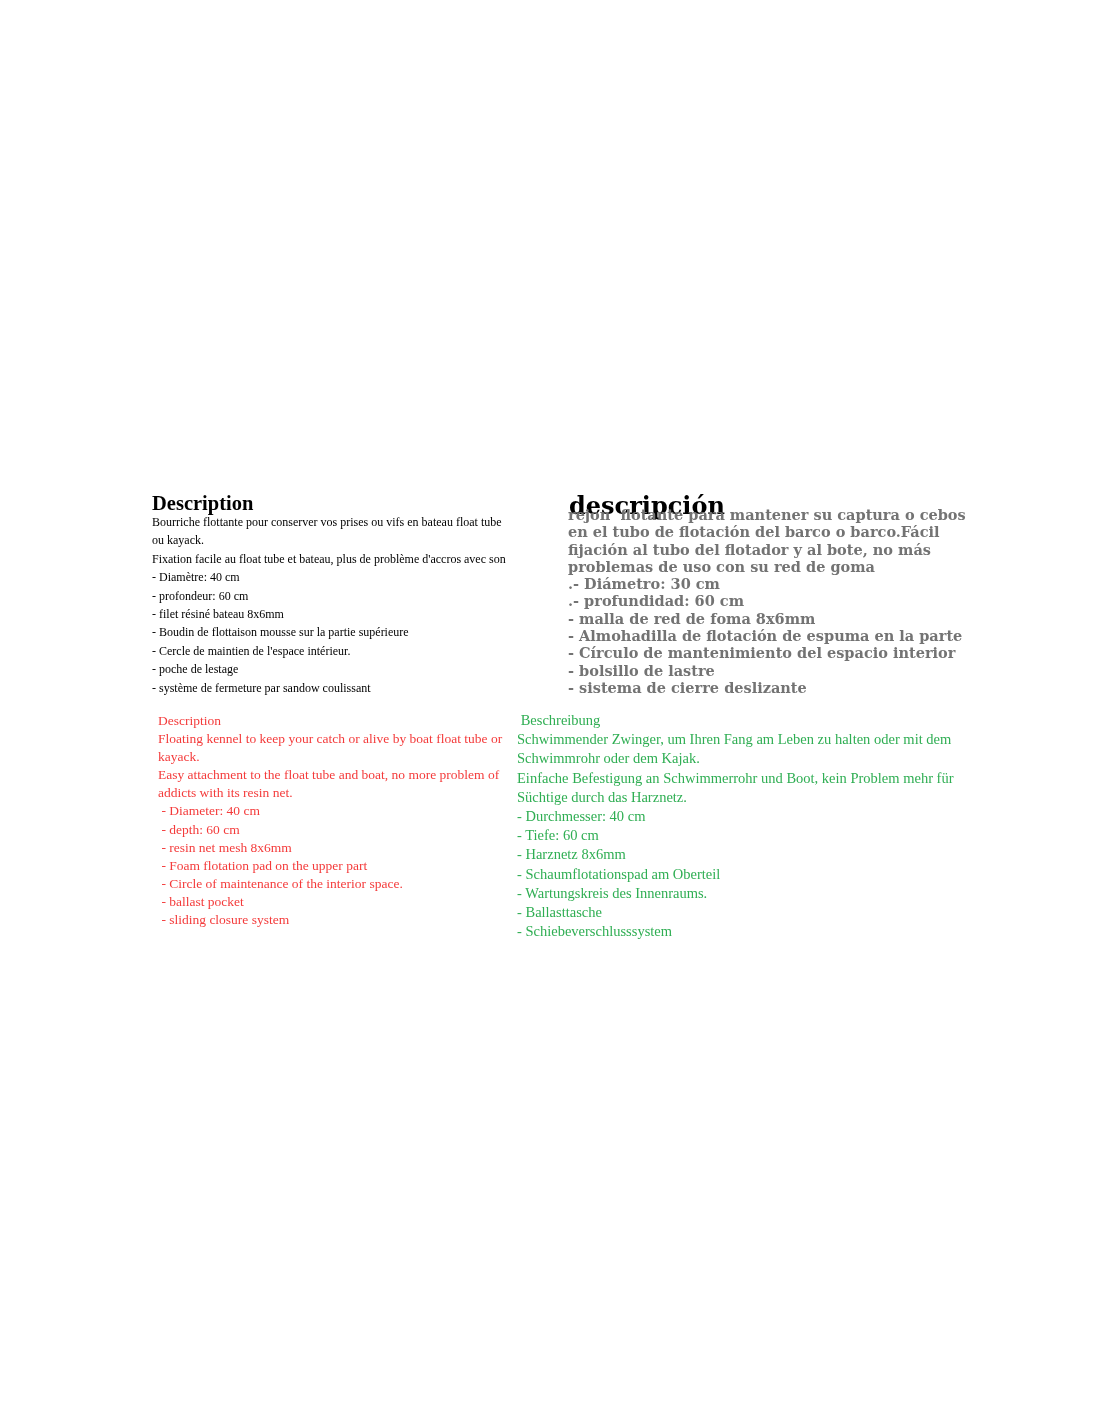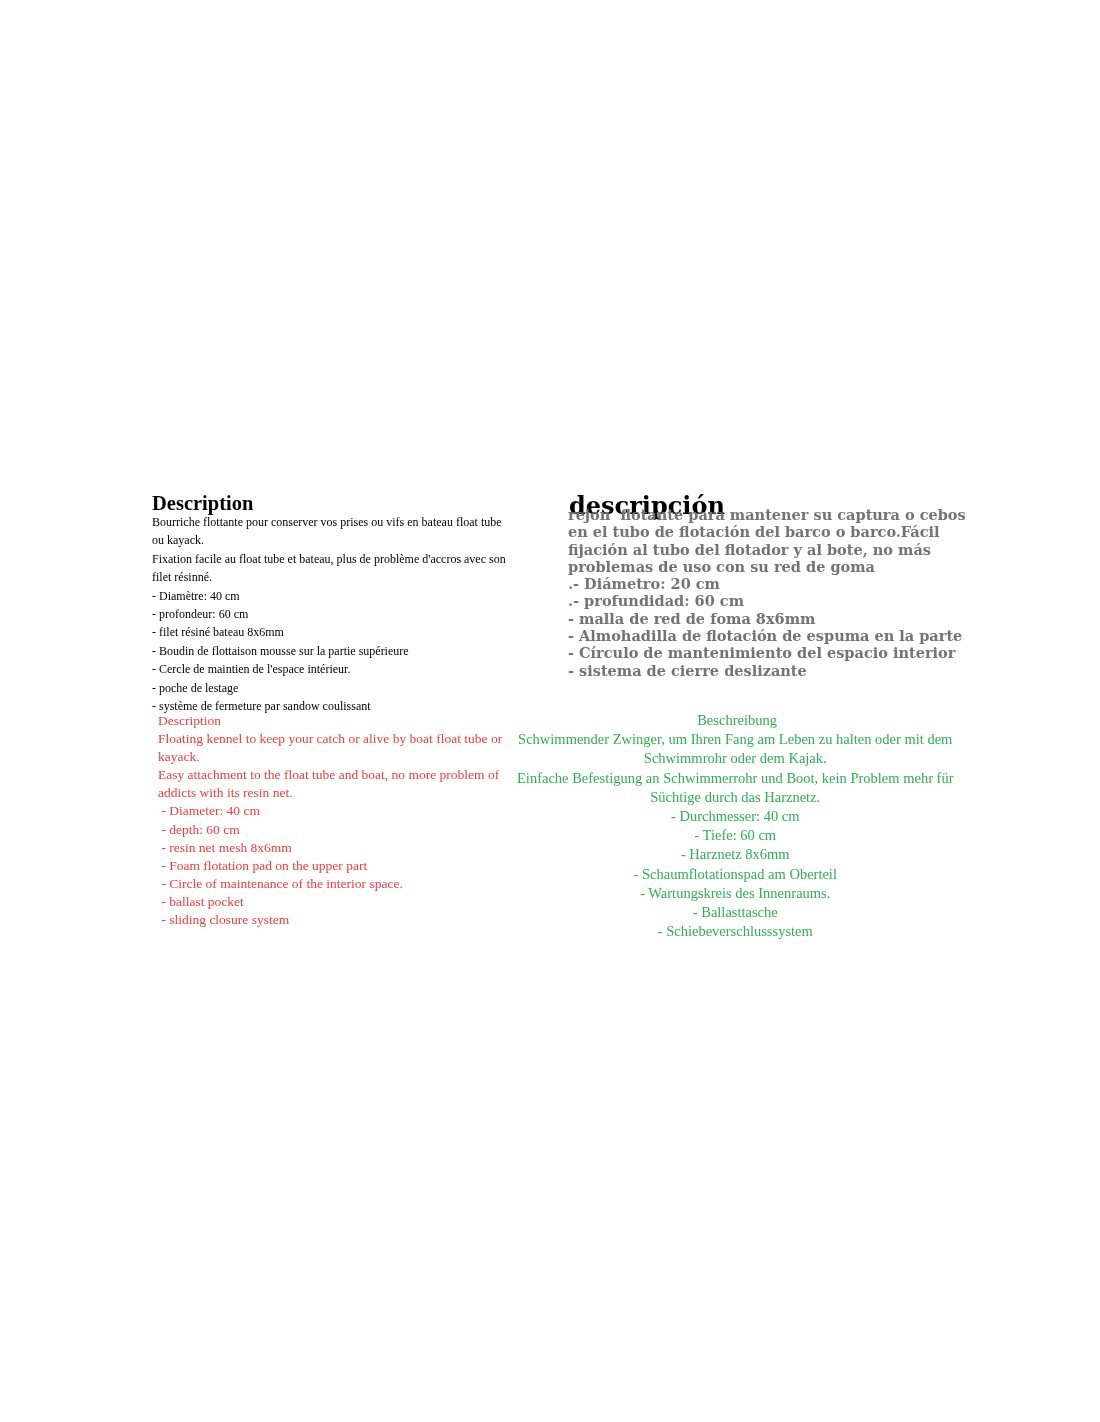--- a/index.html
+++ b/index.html
@@ -65,35 +65,33 @@
     color: #737373;
   }
 
   
   .de-body {
     left: 517px; top: 711px;
     font-family: "Liberation Serif", "DejaVu Serif", serif;
     font-size: 14.5px;
     line-height: 19.2px;
     color: #2fae53;
-    text-align: center;
   }
 </style>
 </head>
 <body>
 
 <div class="page">
 
   <h1 class="abs fr-heading">Description</h1>
 
   <div class="abs fr-body">
     <span class="ln">Bourriche flottante pour conserver vos prises ou vifs en bateau float tube</span>
     <span class="ln">ou kayack.</span>
     <span class="ln">Fixation facile au float tube et bateau, plus de problème d'accros avec son</span>
-    <span class="ln">filet résinné.</span>
     <span class="ln">- Diamètre: 40 cm</span>
     <span class="ln">- profondeur: 60 cm</span>
     <span class="ln">- filet résiné bateau 8x6mm</span>
     <span class="ln">- Boudin de flottaison mousse sur la partie supérieure</span>
     <span class="ln">- Cercle de maintien de l'espace intérieur.</span>
     <span class="ln">- poche de lestage</span>
     <span class="ln">- système de fermeture par sandow coulissant</span>
   </div>
 
   <div class="abs en-body">
@@ -111,25 +109,26 @@
     <span class="ln"> - sliding closure system</span>
   </div>
 
   <h1 class="abs es-heading">descripción</h1>
 
   <div class="abs es-body">
     <span class="ln">rejon  flotante para mantener su captura o cebos</span>
     <span class="ln">en el tubo de flotación del barco o barco.Fácil</span>
     <span class="ln">fijación al tubo del flotador y al bote, no más</span>
     <span class="ln">problemas de uso con su red de goma</span>
-    <span class="ln">.- Diámetro: 20 cm</span>
+    <span class="ln">.- Diámetro: 30 cm</span>
     <span class="ln">.- profundidad: 60 cm</span>
     <span class="ln">- malla de red de foma 8x6mm</span>
     <span class="ln">- Almohadilla de flotación de espuma en la parte</span>
     <span class="ln">- Círculo de mantenimiento del espacio interior</span>
+    <span class="ln">- bolsillo de lastre</span>
     <span class="ln">- sistema de cierre deslizante</span>
   </div>
 
   <div class="abs de-body">
     <span class="ln"> Beschreibung</span>
     <span class="ln">Schwimmender Zwinger, um Ihren Fang am Leben zu halten oder mit dem</span>
     <span class="ln">Schwimmrohr oder dem Kajak.</span>
     <span class="ln">Einfache Befestigung an Schwimmerrohr und Boot, kein Problem mehr für</span>
     <span class="ln">Süchtige durch das Harznetz.</span>
     <span class="ln">- Durchmesser: 40 cm</span>

